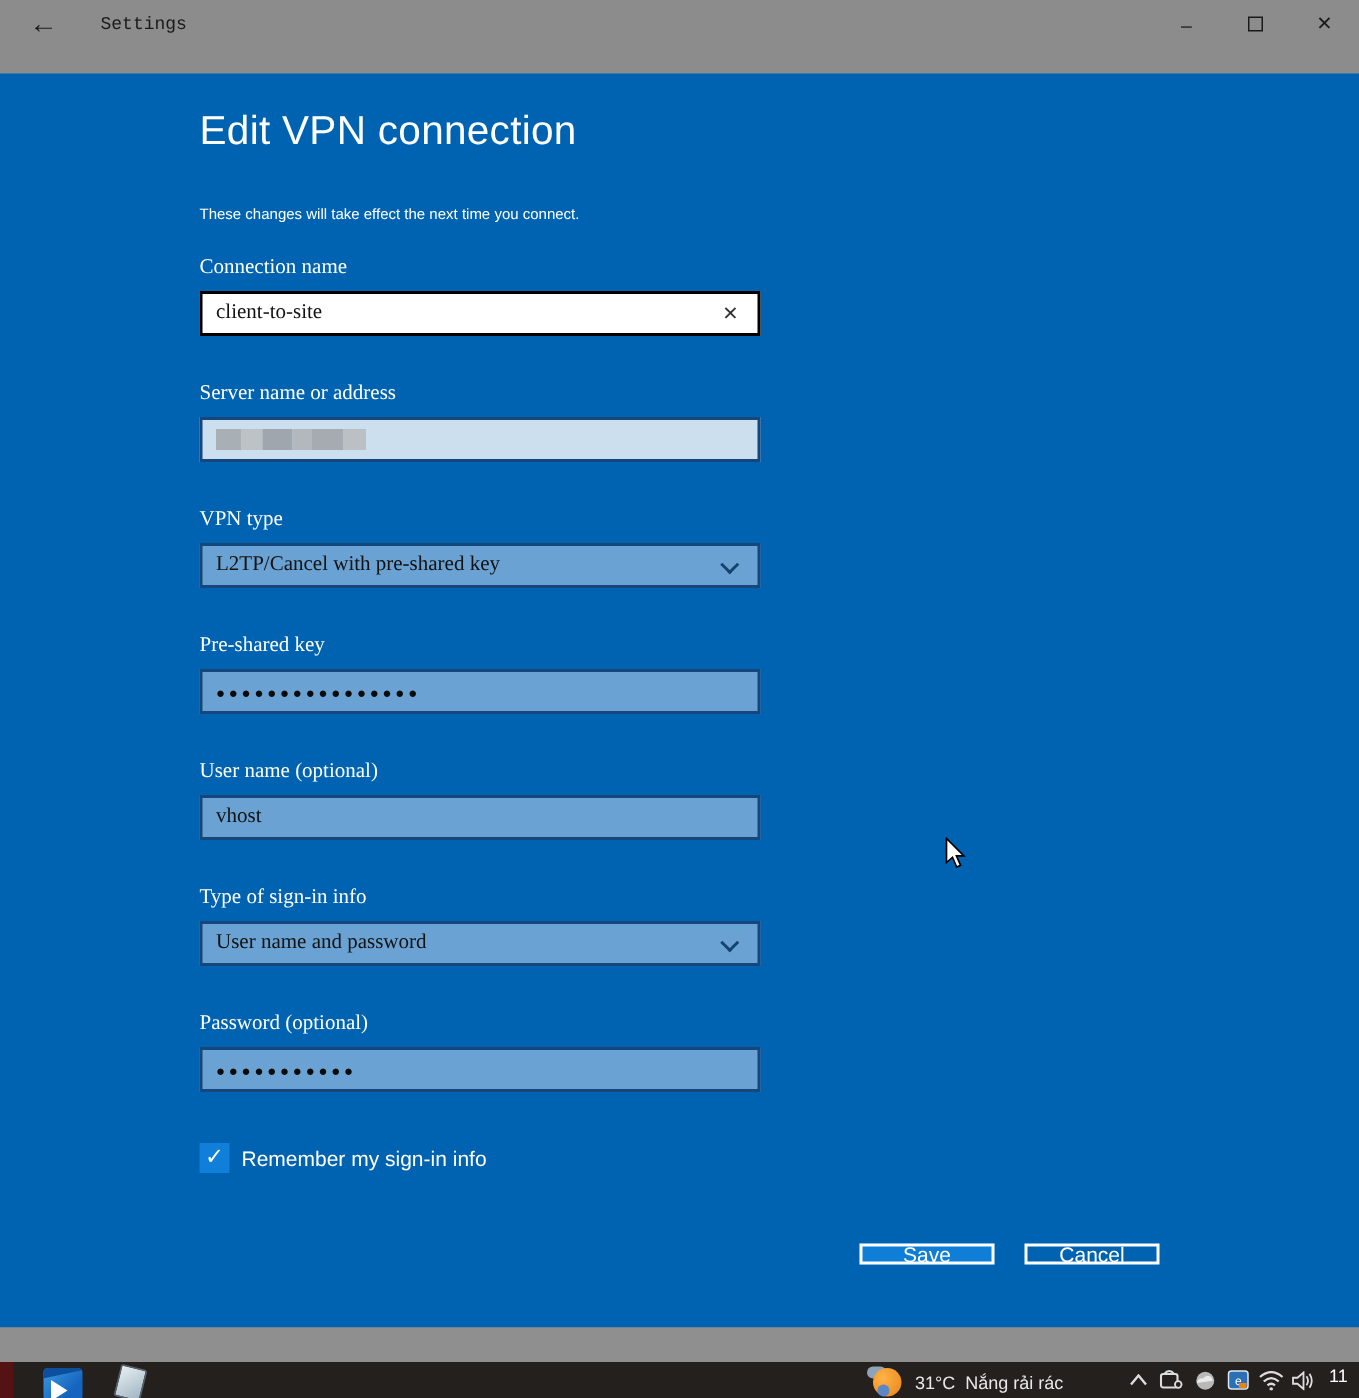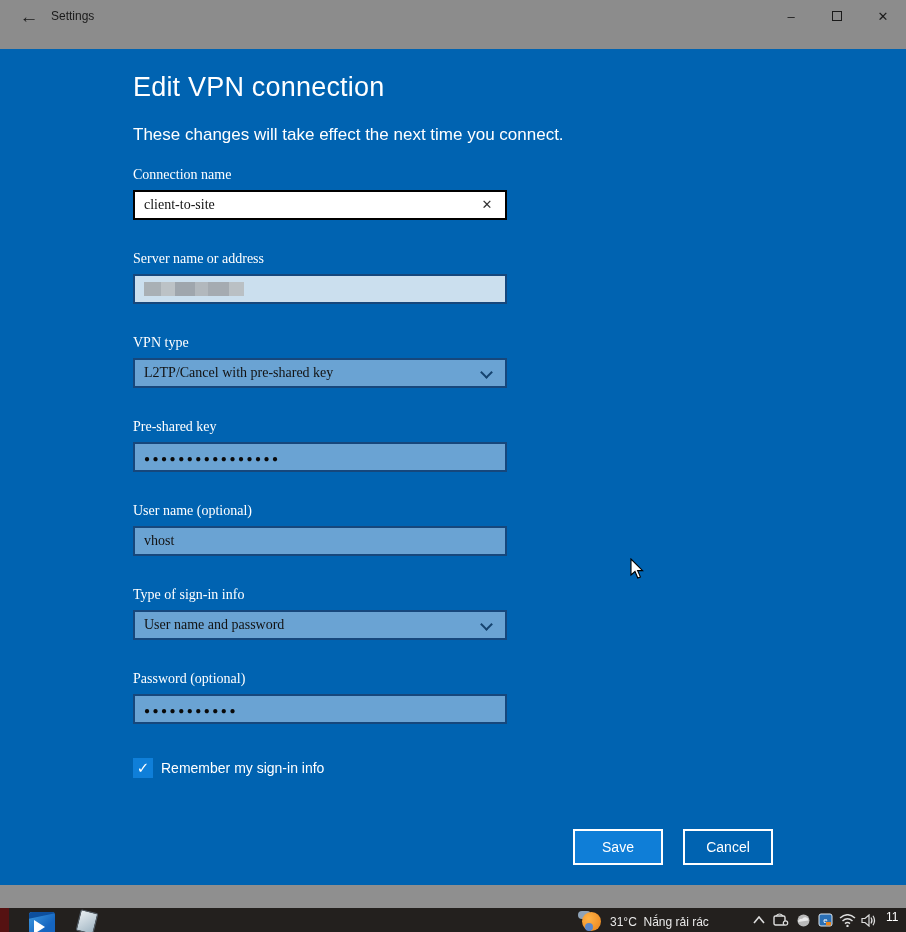--- a/index.html
+++ b/index.html
@@ -3,48 +3,48 @@
 <meta charset="utf-8">
 <style>
   * { margin:0; padding:0; box-sizing:border-box; }
   html,body { width:906px; height:932px; overflow:hidden; }
   body { font-family:"Liberation Sans","DejaVu Sans",sans-serif; }
   .screen { position:relative; width:906px; height:932px; background:#8c8c8c; }
 
   
   .titlebar { position:absolute; left:0; top:0; width:906px; height:49px; background:#8c8c8c; }
   .back-btn { position:absolute; left:14px; top:4px; width:30px; height:26px; font-size:19px; color:#1a1a1a; text-align:center; line-height:26px; cursor:default; }
-  .tb-title { position:absolute; left:51px; top:9px; font-size:12px; color:#1a1a1a; }
+  .tb-title { position:absolute; left:67px; top:9px; font-size:12px; color:#1a1a1a;font-family:Liberation Mono, monospace; }
   .win-controls { position:absolute; right:0; top:0; height:32px; display:flex; }
   .win-btn { width:46px; height:32px; display:flex; align-items:center; justify-content:center; color:#1a1a1a; font-size:13px; }
   .win-btn.max span.box { display:inline-block; width:10px; height:10px; border:1.4px solid #1a1a1a; font-size:0; }
 
   
   .content { position:absolute; left:0; top:49px; width:906px; height:836px; background:#0063b1; }
   .dialog { position:absolute; left:133px; top:0; width:650px; }
   .dlg-title { margin-top:23px; font-size:27px; font-weight:300; color:#ffffff; letter-spacing:0.2px; }
-  .dlg-sub { margin-top:22px; font-size:17px; color:#ffffff; }
+  .dlg-sub { margin-top:35px; font-size:10px; color:#ffffff; }
 
   .fields { margin-top:22px; }
   .group { margin-bottom:31px;font-family:Liberation Serif, serif; }
   .flabel { display:block; font-size:14px; color:#ffffff; margin-bottom:7px; }
   .fbox { position:relative; width:374px; height:30px; border:2px solid #16477c; background:#6aa3d3; font-size:14px; color:#121212; display:flex; align-items:center; padding-left:9px; }
   .fbox.focused { border-color:#000000; background:#ffffff; }
   .fbox.light { background:#cbdfee; }
   .clear-x { position:absolute; right:6px; top:0; width:24px; height:26px; text-align:center; line-height:26px; font-size:13px; color:#333; }
   .chev { position:absolute; right:14px; top:8px; width:9px; height:9px; border-right:2px solid #15436f; border-bottom:2px solid #15436f; transform:rotate(45deg); }
   .dots { font-size:10px; letter-spacing:2.5px; color:#0a0a0a; padding-top:2px; }
   .redacted { display:flex; height:14px; }
   .redacted span { display:inline-block; height:14px; }
 
   .checkrow { display:flex; align-items:center; margin-top:34px; }
   .checkbox { width:20px; height:20px; background:#0f7fd9; color:#ffffff; font-size:15px; line-height:20px; text-align:center; font-weight:bold; }
   .checklabel { margin-left:8px; font-size:14px; color:#ffffff;text-align:center; }
 
-  .btn { position:absolute; width:90px; height:36px; border:2px solid #ffffff; color:#ffffff; font-size:14px; display:flex; align-items:center; justify-content:center; }
+  .btn { position:absolute; width:90px; height:14px; border:2px solid #ffffff; color:#ffffff; font-size:14px; display:flex; align-items:center; justify-content:center; }
   .btn-save { left:573px; top:780px; background:#0f7ed7; }
   .btn-cancel { left:683px; top:780px; background:transparent; }
 
   
   .gray-strip { position:absolute; left:0; top:885px; width:906px; height:23px; background:#8f8f8f; }
   .taskbar { position:absolute; left:0; top:908px; width:906px; height:24px; background:#23201e; }
   .wall-sliver { position:absolute; left:0; top:908px; width:9px; height:24px; background:#551212; }
 
   .tb-icon1 { position:absolute; left:29px; top:912px; width:26px; height:22px; background:linear-gradient(135deg,#3f9ae0 0%,#1565c0 70%); border-radius:3px; overflow:hidden; }
   .tb-icon1 .slash { position:absolute; left:-4px; top:-6px; width:34px; height:10px; background:#0d4f9e; transform:rotate(-12deg); }

